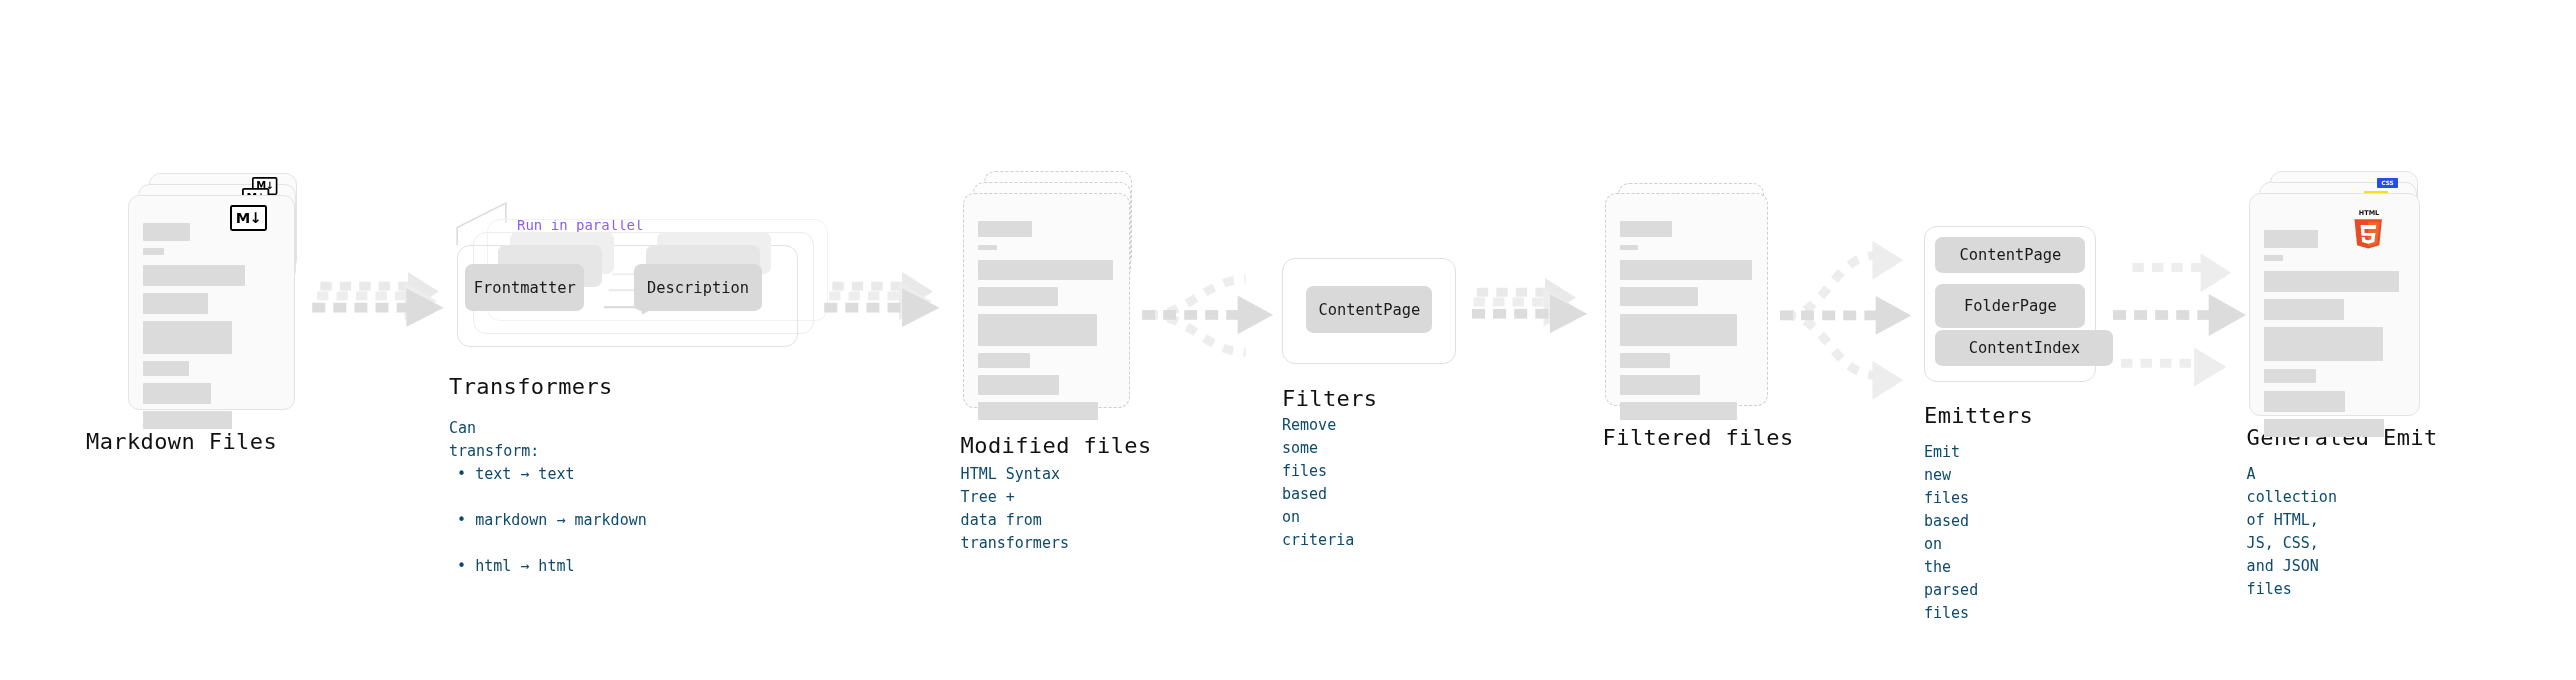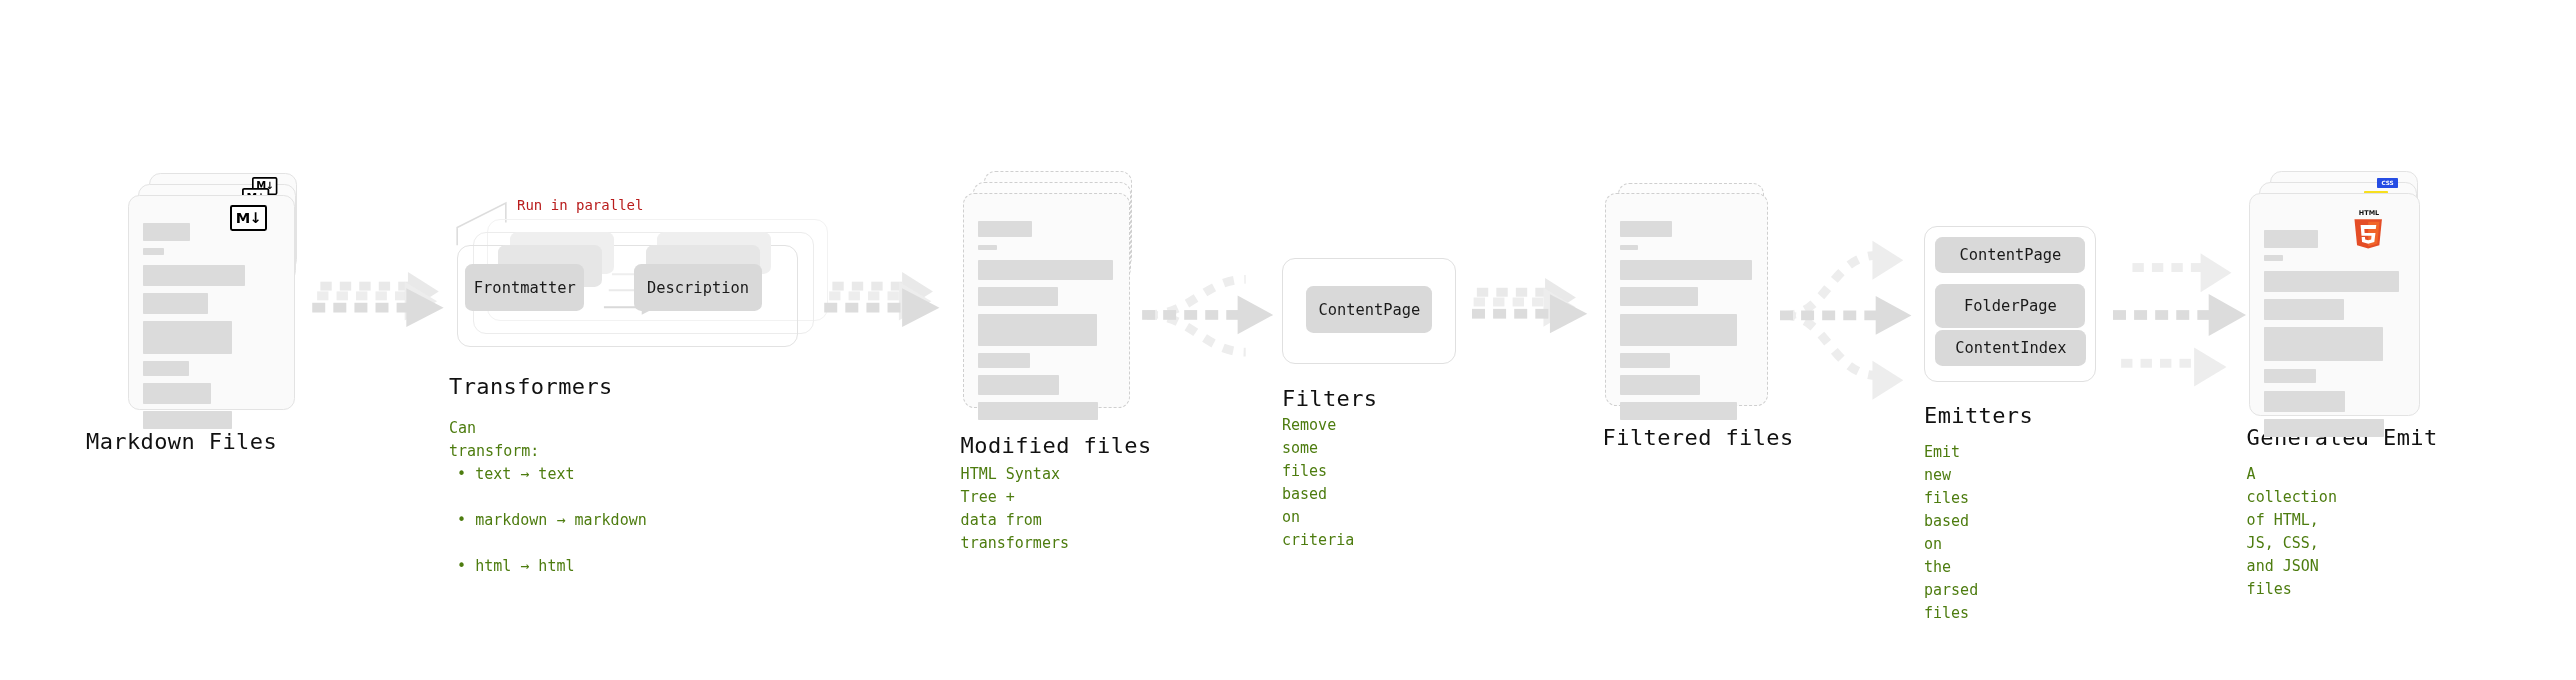--- a/index.html
+++ b/index.html
@@ -10,21 +10,21 @@
   }
   .stage{position:absolute;left:0;top:0;width:2576px;height:681px;}
 
   
   .node{position:absolute;}
   .title{
     font-size:22px;letter-spacing:0.4px;color:#111;white-space:nowrap;
     font-family:"DejaVu Sans Mono","Liberation Mono",monospace;
   }
   .caption{
-    font-size:15px;line-height:23px;color:#4d7c0f;white-space:pre-line;
+    font-size:15px;line-height:23px;color:#0c4a6e;white-space:pre-line;
     font-family:"DejaVu Sans Mono","Liberation Mono",monospace;
   }
 
   
   .docstack{position:absolute;width:174px;height:215px;}
   .doc{
     position:absolute;box-sizing:border-box;
     border:1.3px solid #e3e3e3;border-radius:11.4px;background:#fbfbfb;
   }
   .doc.d0{left:0;top:0;width:167px;height:215px;z-index:3;background:#fafafa;}
@@ -62,22 +62,23 @@
   .chip.faint1{background:#e6e6e6;}
   .chip.faint2{background:#efefef;}
 
   
   .tbox{position:absolute;box-sizing:border-box;border-radius:13px;background:transparent;}
   .tbox.l0{border:1.3px solid #e2e2e2;}
   .tbox.l1{border:1.3px solid #ececec;}
   .tbox.l2{border:1.3px solid #f2f2f2;}
 
   .parallel-label{
-    position:absolute;font-size:14px;color:#b91c1c;white-space:nowrap;
-    font-family:"DejaVu Sans Mono","Liberation Mono",monospace;
+    position:absolute;font-size:14px;color:#8b5cf6;white-space:nowrap;
+    font-family:"DejaVu Sans Mono","Liberation Mono",monospace;
+    margin-top:20px;
   }
 
   svg{position:absolute;overflow:visible;}
   .bullet-list{margin:0;padding:0;list-style:none;}
   .bullet-list li{white-space:nowrap;}
 </style>
 </head>
 <body>
 
 <div class="stage">
@@ -303,21 +304,21 @@
         <rect x="78" y="82" width="16" height="12"></rect>
       <rect x="104" y="82" width="16" height="12"></rect>
       <polygon points="118,64 162,88 118,112"></polygon>
     </g>
   </svg>
 
   <div class="node" style="left:1924px;top:226px;">
     <div class="gbox" style="left:0;top:0;width:172px;height:156px;"></div>
     <div class="chip" style="position:absolute;left:11.4px;top:11.4px;width:150px;height:36px;">ContentPage</div>
     <div class="chip" style="position:absolute;left:11.4px;top:58px;width:150px;height:44px;">FolderPage</div>
-    <div class="chip" style="position:absolute;left:11.4px;top:104px;width:151px;height:36px;">ContentIndex</div>
+    <div class="chip" style="position:absolute;left:11.4px;top:104px;width:178px;height:36px;">ContentIndex</div>
     <div class="title" style="position:absolute;left:0px;top:177px;">Emitters</div>
     <div class="caption" style="position:absolute;left:0px;top:215px;">Emit new files based on
 the parsed files</div>
   </div>
 
   <svg style="left:2113px;top:242px;width:146px;height:146px;" viewBox="0 0 180 180" width="146" height="146">
     <g fill="#ededed">
       <rect x="24" y="26" width="14" height="11"></rect>
         <rect x="48" y="26" width="14" height="11"></rect>
       <rect x="72" y="26" width="14" height="11"></rect>

